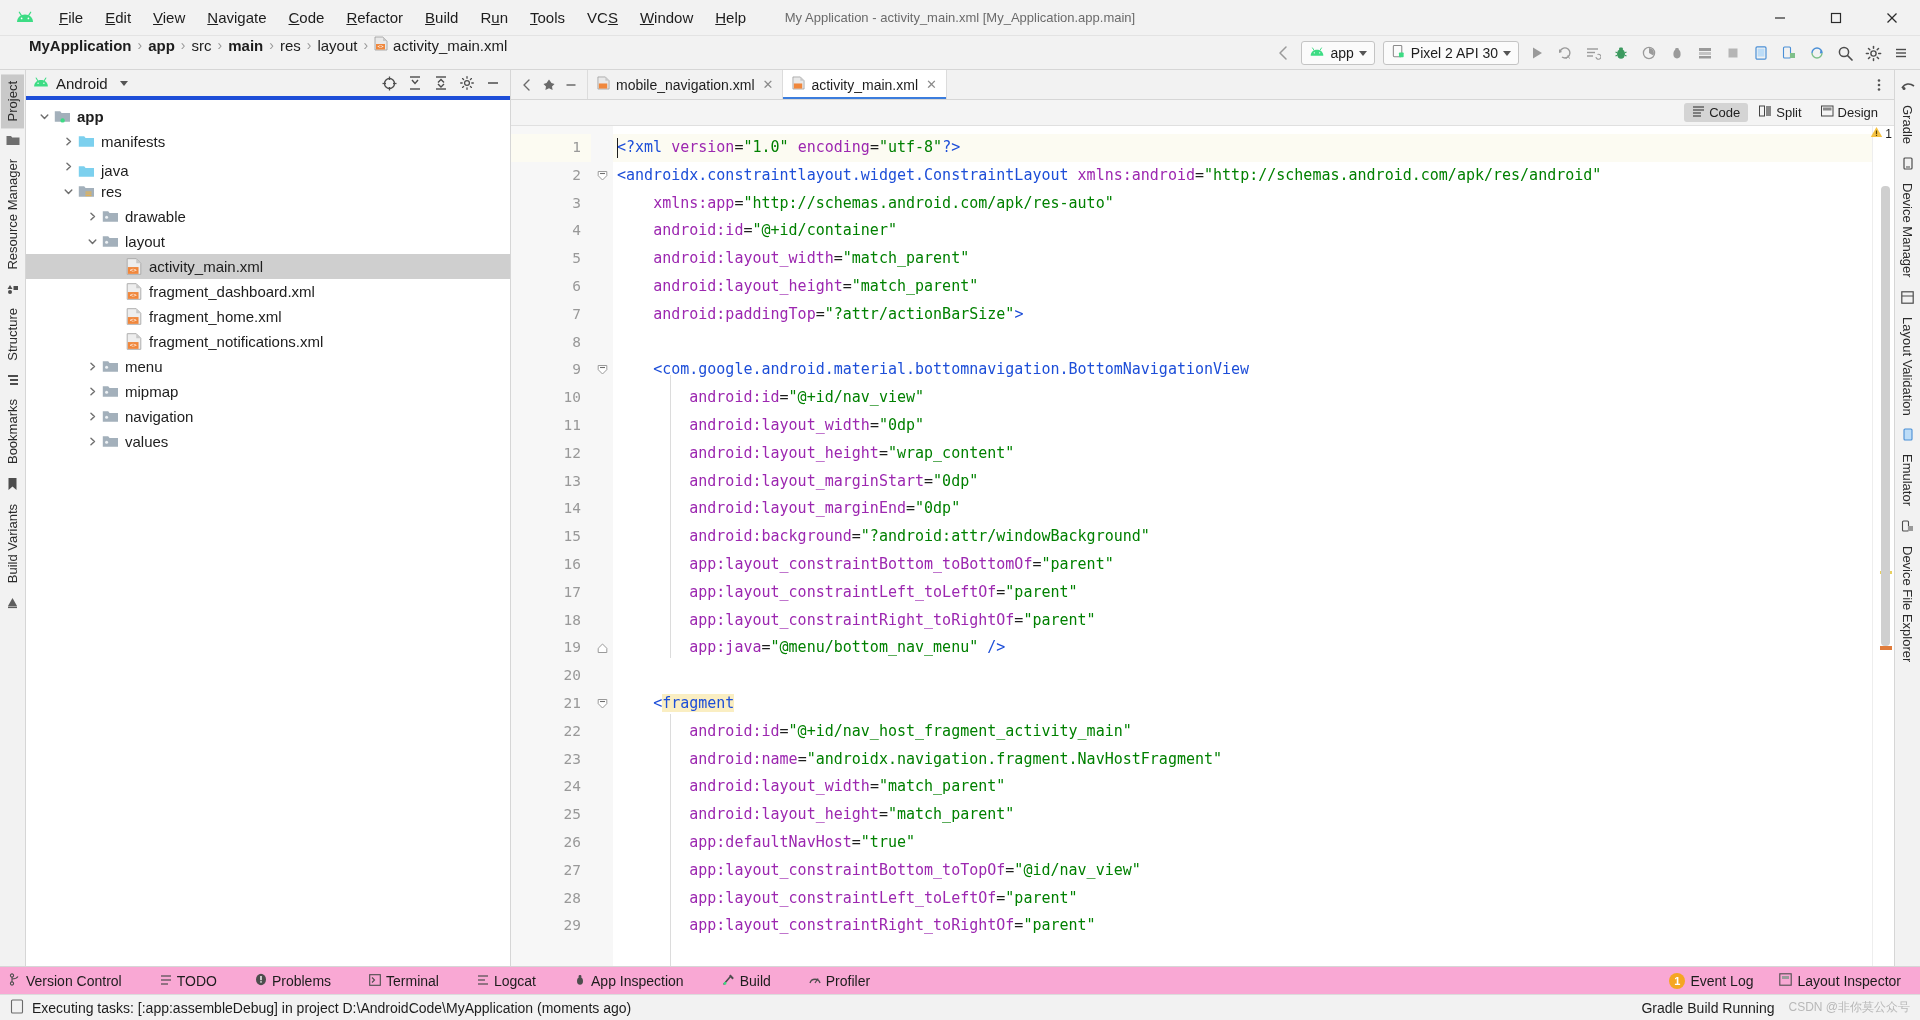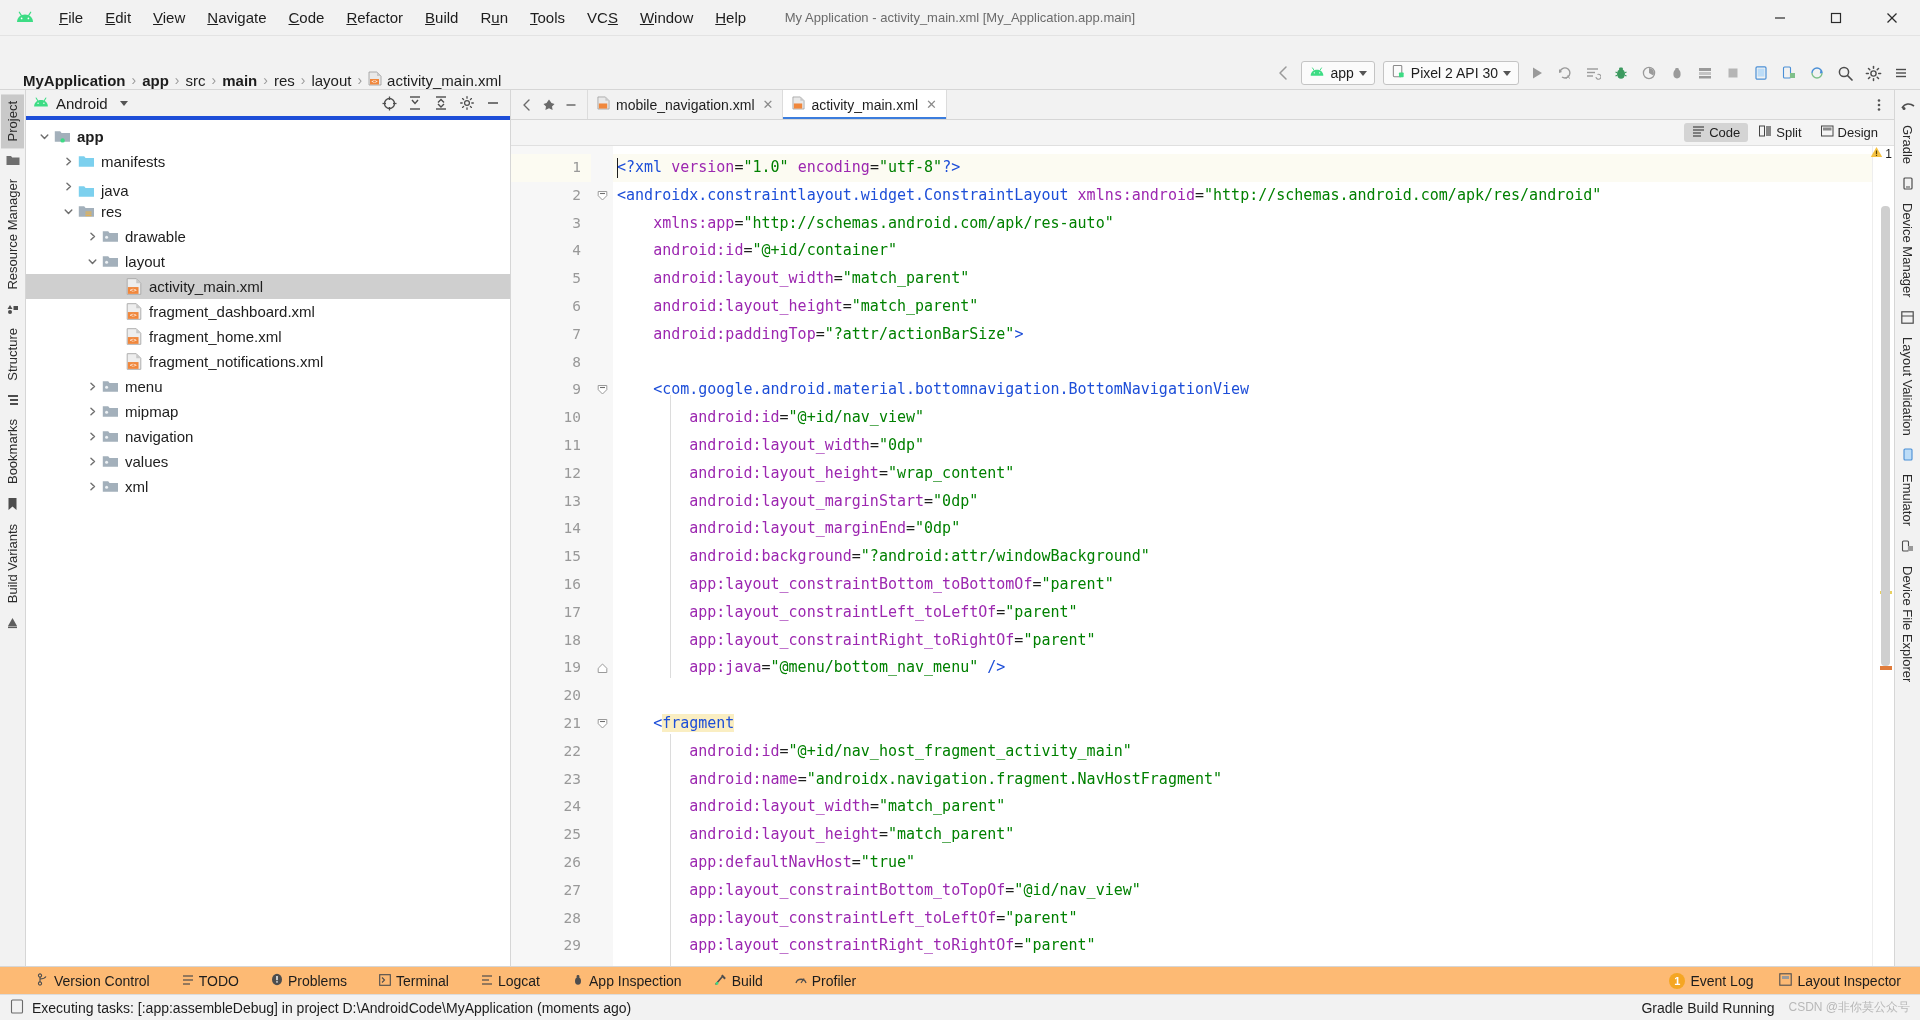--- a/index.html
+++ b/index.html
@@ -27,24 +27,23 @@
   .menu-item u { text-decoration: underline; }
   .win-title {
     position: absolute; left: 50%; transform: translateX(-50%);
     font-size: 13px; color: #6b6b6b; white-space: nowrap;
   }
   .win-buttons { position: absolute; right: 0; top: 0; height: 35px; display: flex; align-items: center; }
   .win-btn { width: 56px; height: 35px; display: flex; align-items: center; justify-content: center; color: #2b2b2b; }
 
   
   .navbar {
-    height: 34px; flex: 0 0 34px; display: flex; align-items: flex-end;
-    background: #f2f2f2; border-bottom: 1px solid #d6d6d6; padding-left: 20px;
+    height: 34px; flex: 0 0 34px; display: flex; align-items: flex-start;
+    background: #f2f2f2; border-bottom: 1px solid #d6d6d6; padding-left: 26px;
     position: relative;
-    margin-top: 20px;
   }
   .crumbs { display: flex; align-items: center; font-size: 15px; }
   .crumb { padding: 0 3px; color: #1d1d1d; }
   .crumb.bold { font-weight: bold; }
   .crumb-sep { color: #9a9a9a; padding: 0 3px; font-size: 14px; }
   .crumb-file { display: flex; align-items: center; gap: 5px; }
 
   .toolbar-right {
     position: absolute; right: 6px; top: 0; height: 34px; display: flex; align-items: center; gap: 2px;
   }
@@ -157,22 +156,22 @@
     width: 22px; flex: 0 0 22px; background: #fff; border-left: 1px solid #eee; position: relative;
   }
   .warn-chip {
     position: absolute; top: 0; right: 2px; display: flex; align-items: center; gap: 2px; font-size: 12px;
   }
   .scroll-thumb { position: absolute; right: 4px; width: 9px; background: #cfcfcf; border-radius: 4px; }
   .mark-stripe { position: absolute; right: 2px; width: 12px; height: 3px; }
 
   
   .bottom-bar {
-    height: 28px; flex: 0 0 28px; display: flex; align-items: center; gap: 14px;
-    background: #fdba74; border-top: 1px solid #d6d6d6; padding-left: 28px;
+    height: 28px; flex: 0 0 28px; display: flex; align-items: center; gap: 20px;
+    background: #f9a8d4; border-top: 1px solid #d6d6d6; 
   }
   .bw { display: flex; align-items: center; gap: 5px; padding: 3px 9px; font-size: 14px; border-radius: 3px; }
   .bottom-right { margin-left: auto; display: flex; align-items: center; gap: 8px; padding-right: 10px; }
   .badge-count {
     background: #f5a623; color: #fff; border-radius: 9px; font-size: 11px; min-width: 16px; height: 16px;
     display: inline-flex; align-items: center; justify-content: center; padding: 0 4px; font-weight: bold;
   }
 
   .status-bar {
     height: 26px; flex: 0 0 26px; display: flex; align-items: center; gap: 8px;
@@ -689,34 +688,20 @@
                 <path d="M3.6 2 L6.8 5 L3.6 8" fill="none" stroke="#6f6f6f" stroke-width="1.3" stroke-linecap="round" stroke-linejoin="round"></path>
               </svg>
             </span>
             <span class="t-ico">
               <svg width="17" height="15" viewBox="0 0 17 15">
                 <path d="M0.8 2.2h5.4l1.4 1.8H16v8.8H0.8z" fill="#a3b0bb"></path>
                 <circle cx="4.6" cy="8.2" r="1.5" fill="#eef2f5"></circle>
               </svg>
             </span>
             <span class="t-label">values</span>
-          </div>
-          <div class="tree-row" style="padding-left: 58px;">
-            <span class="arrow">
-              <svg width="11" height="11" viewBox="0 0 10 10">
-                <path d="M3.6 2 L6.8 5 L3.6 8" fill="none" stroke="#6f6f6f" stroke-width="1.3" stroke-linecap="round" stroke-linejoin="round"></path>
-              </svg>
-            </span>
-            <span class="t-ico">
-              <svg width="17" height="15" viewBox="0 0 17 15">
-                <path d="M0.8 2.2h5.4l1.4 1.8H16v8.8H0.8z" fill="#a3b0bb"></path>
-                <circle cx="4.6" cy="8.2" r="1.5" fill="#eef2f5"></circle>
-              </svg>
-            </span>
-            <span class="t-label">xml</span>
           </div>
         </div>
     </div>
 
     <div class="editor-area">
       <div class="tabs-bar">
         <div class="tab-lead">
           <div class="pha">
             <svg width="14" height="14" viewBox="0 0 14 14">
                 <path d="M9 2 L4 7 L9 12" fill="none" stroke="#6a6a6a" stroke-width="1.4" stroke-linecap="round" stroke-linejoin="round"></path>

